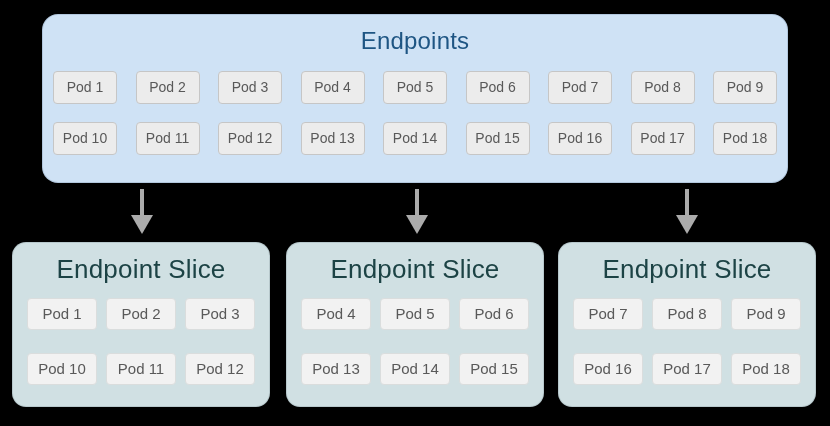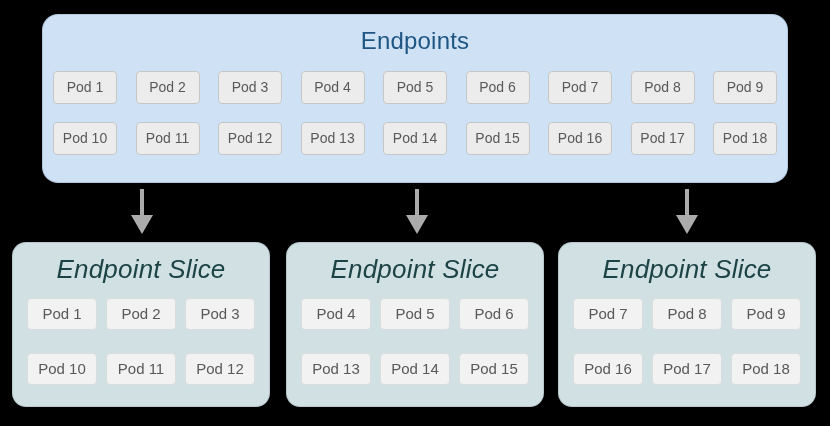--- a/index.html
+++ b/index.html
@@ -74,21 +74,20 @@
     box-shadow:2px 3px 2px -1px rgba(0,0,0,.5);
   }
   .slice-1{left:12px;}
   .slice-2{left:286px;}
   .slice-3{left:558px;}
   .slice h3{
     position:absolute;left:0;right:0;top:11px;
     text-align:center;
     font-size:26px;font-weight:500;letter-spacing:.2px;
     color:var(--slice-title);
-    font-style:italic;
   }
   .srow{
     position:absolute;left:14px;right:14px;
     display:flex;justify-content:space-between;
   }
   .srow-1{top:55px;}
   .srow-2{top:110px;}
   .spod{
     width:70px;height:32px;line-height:30px;
     background:var(--slice-pod-bg);

